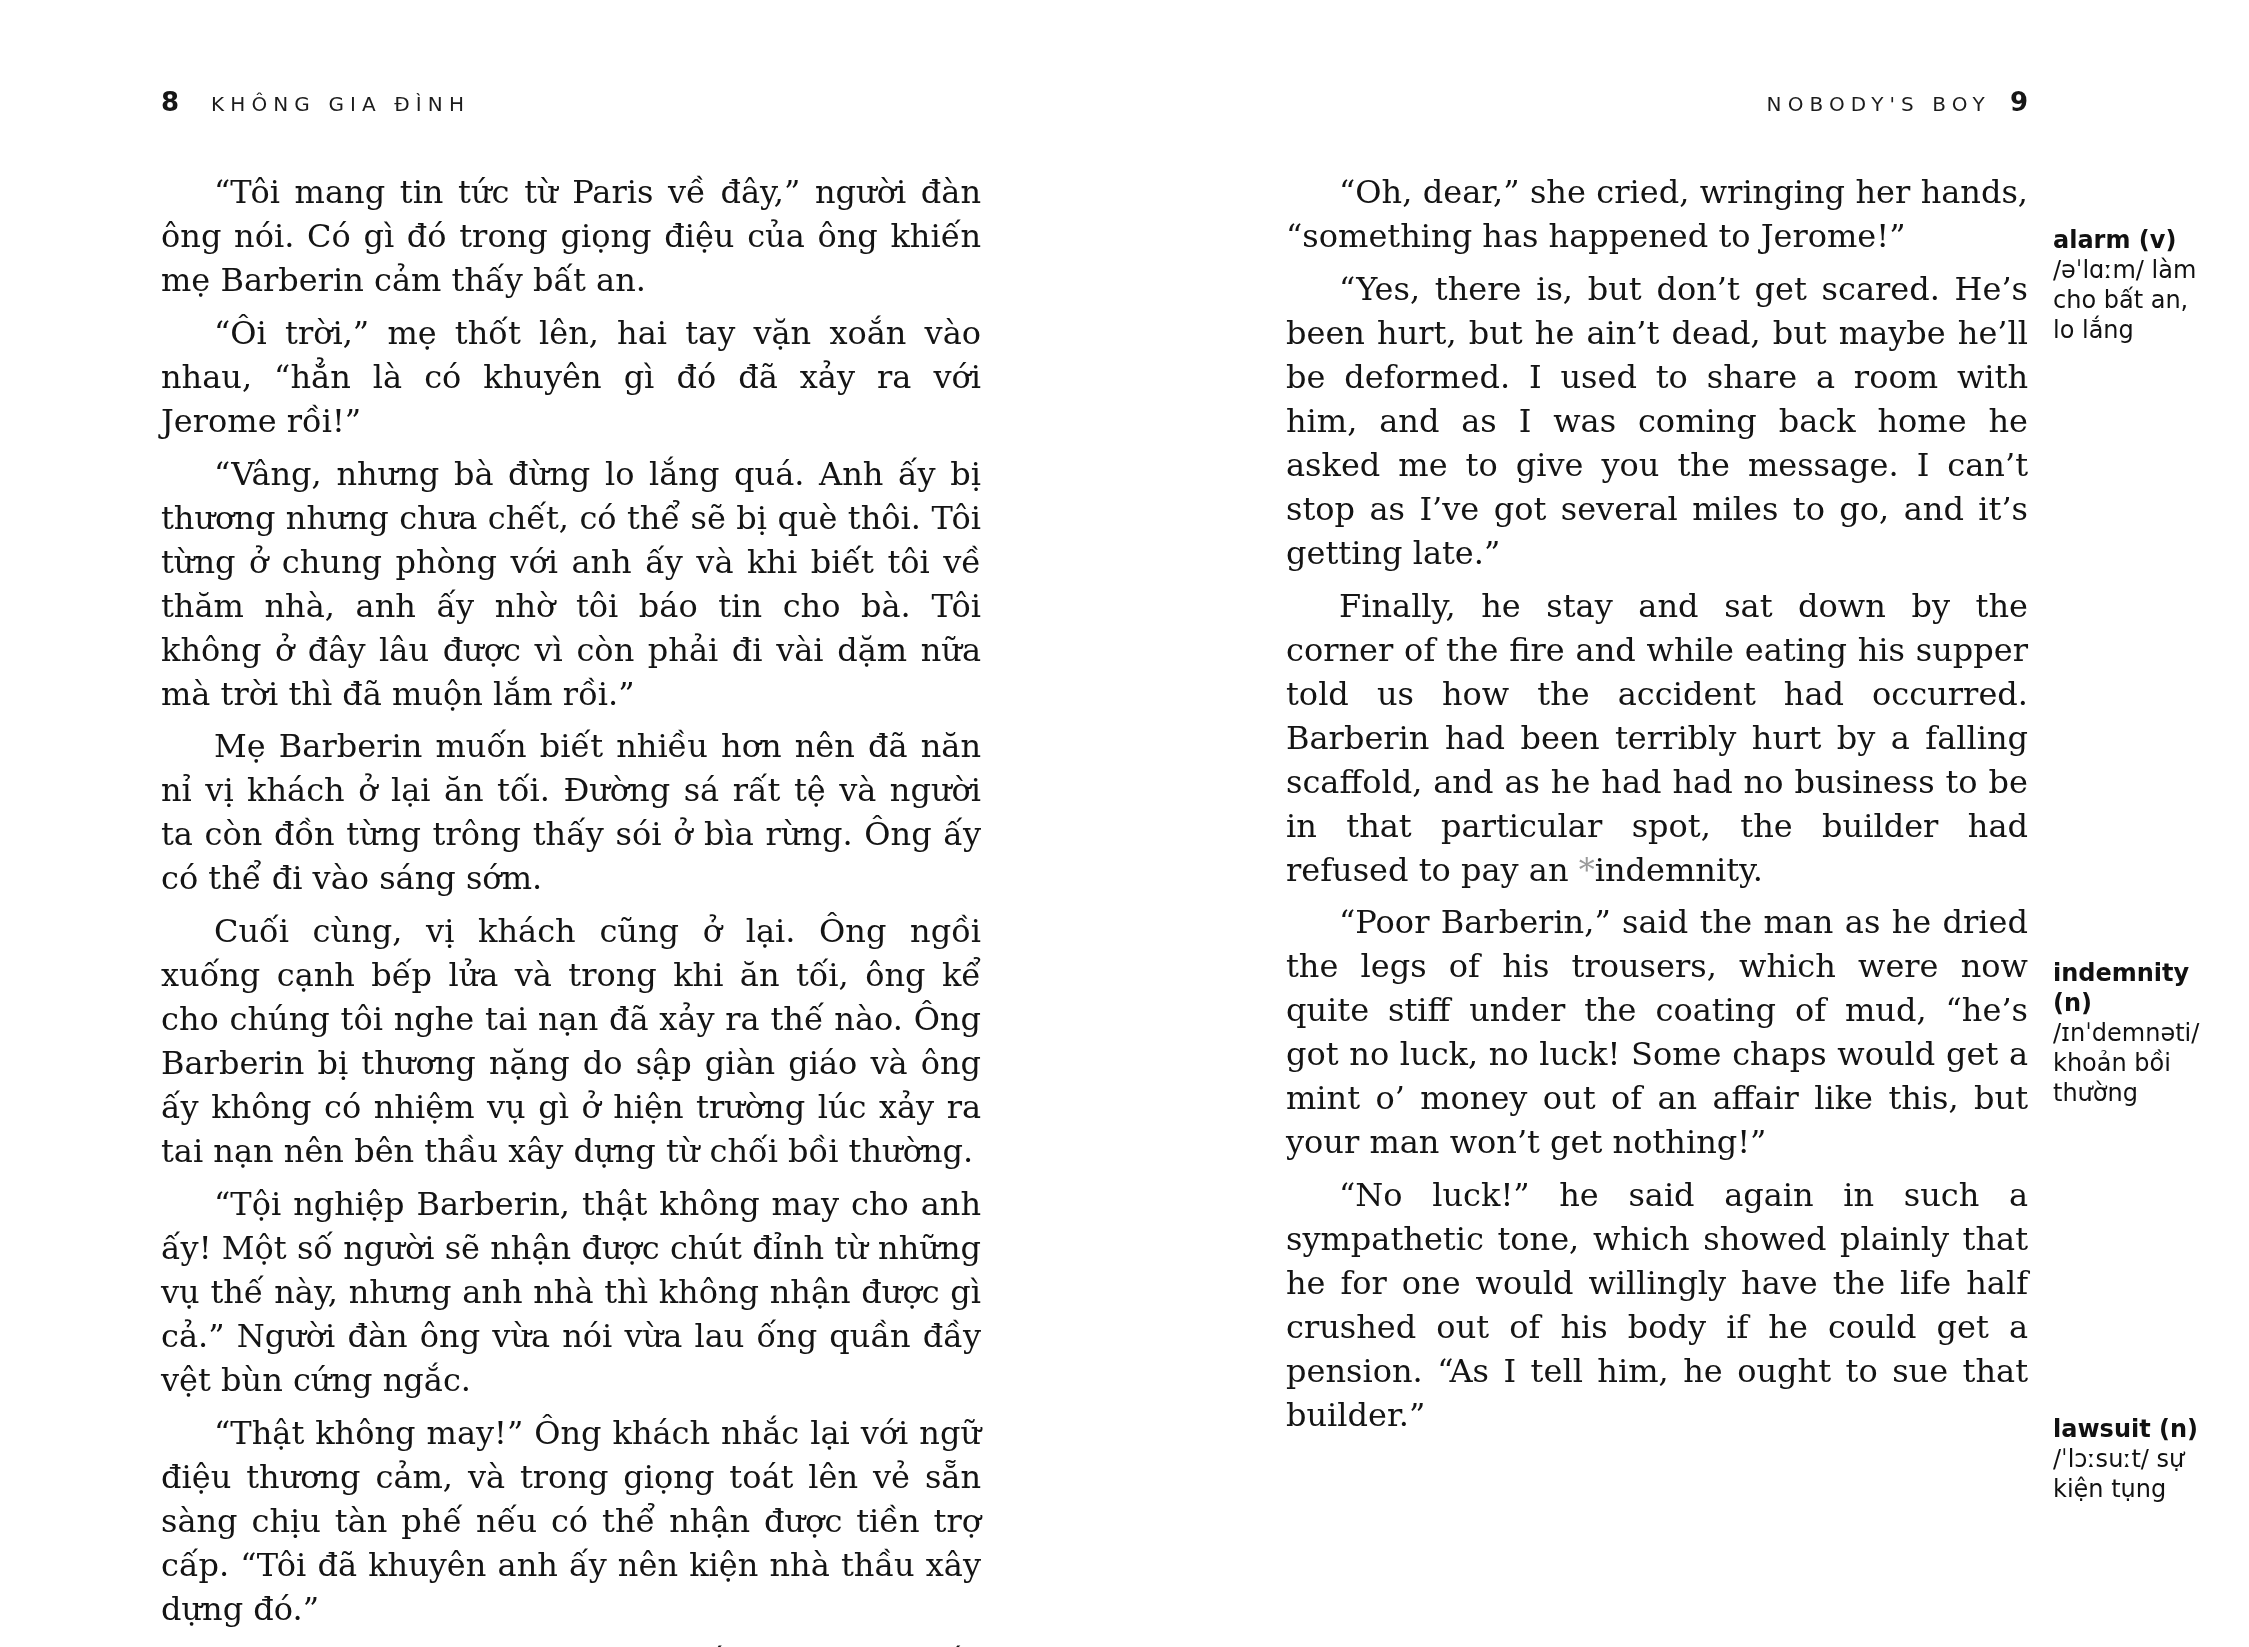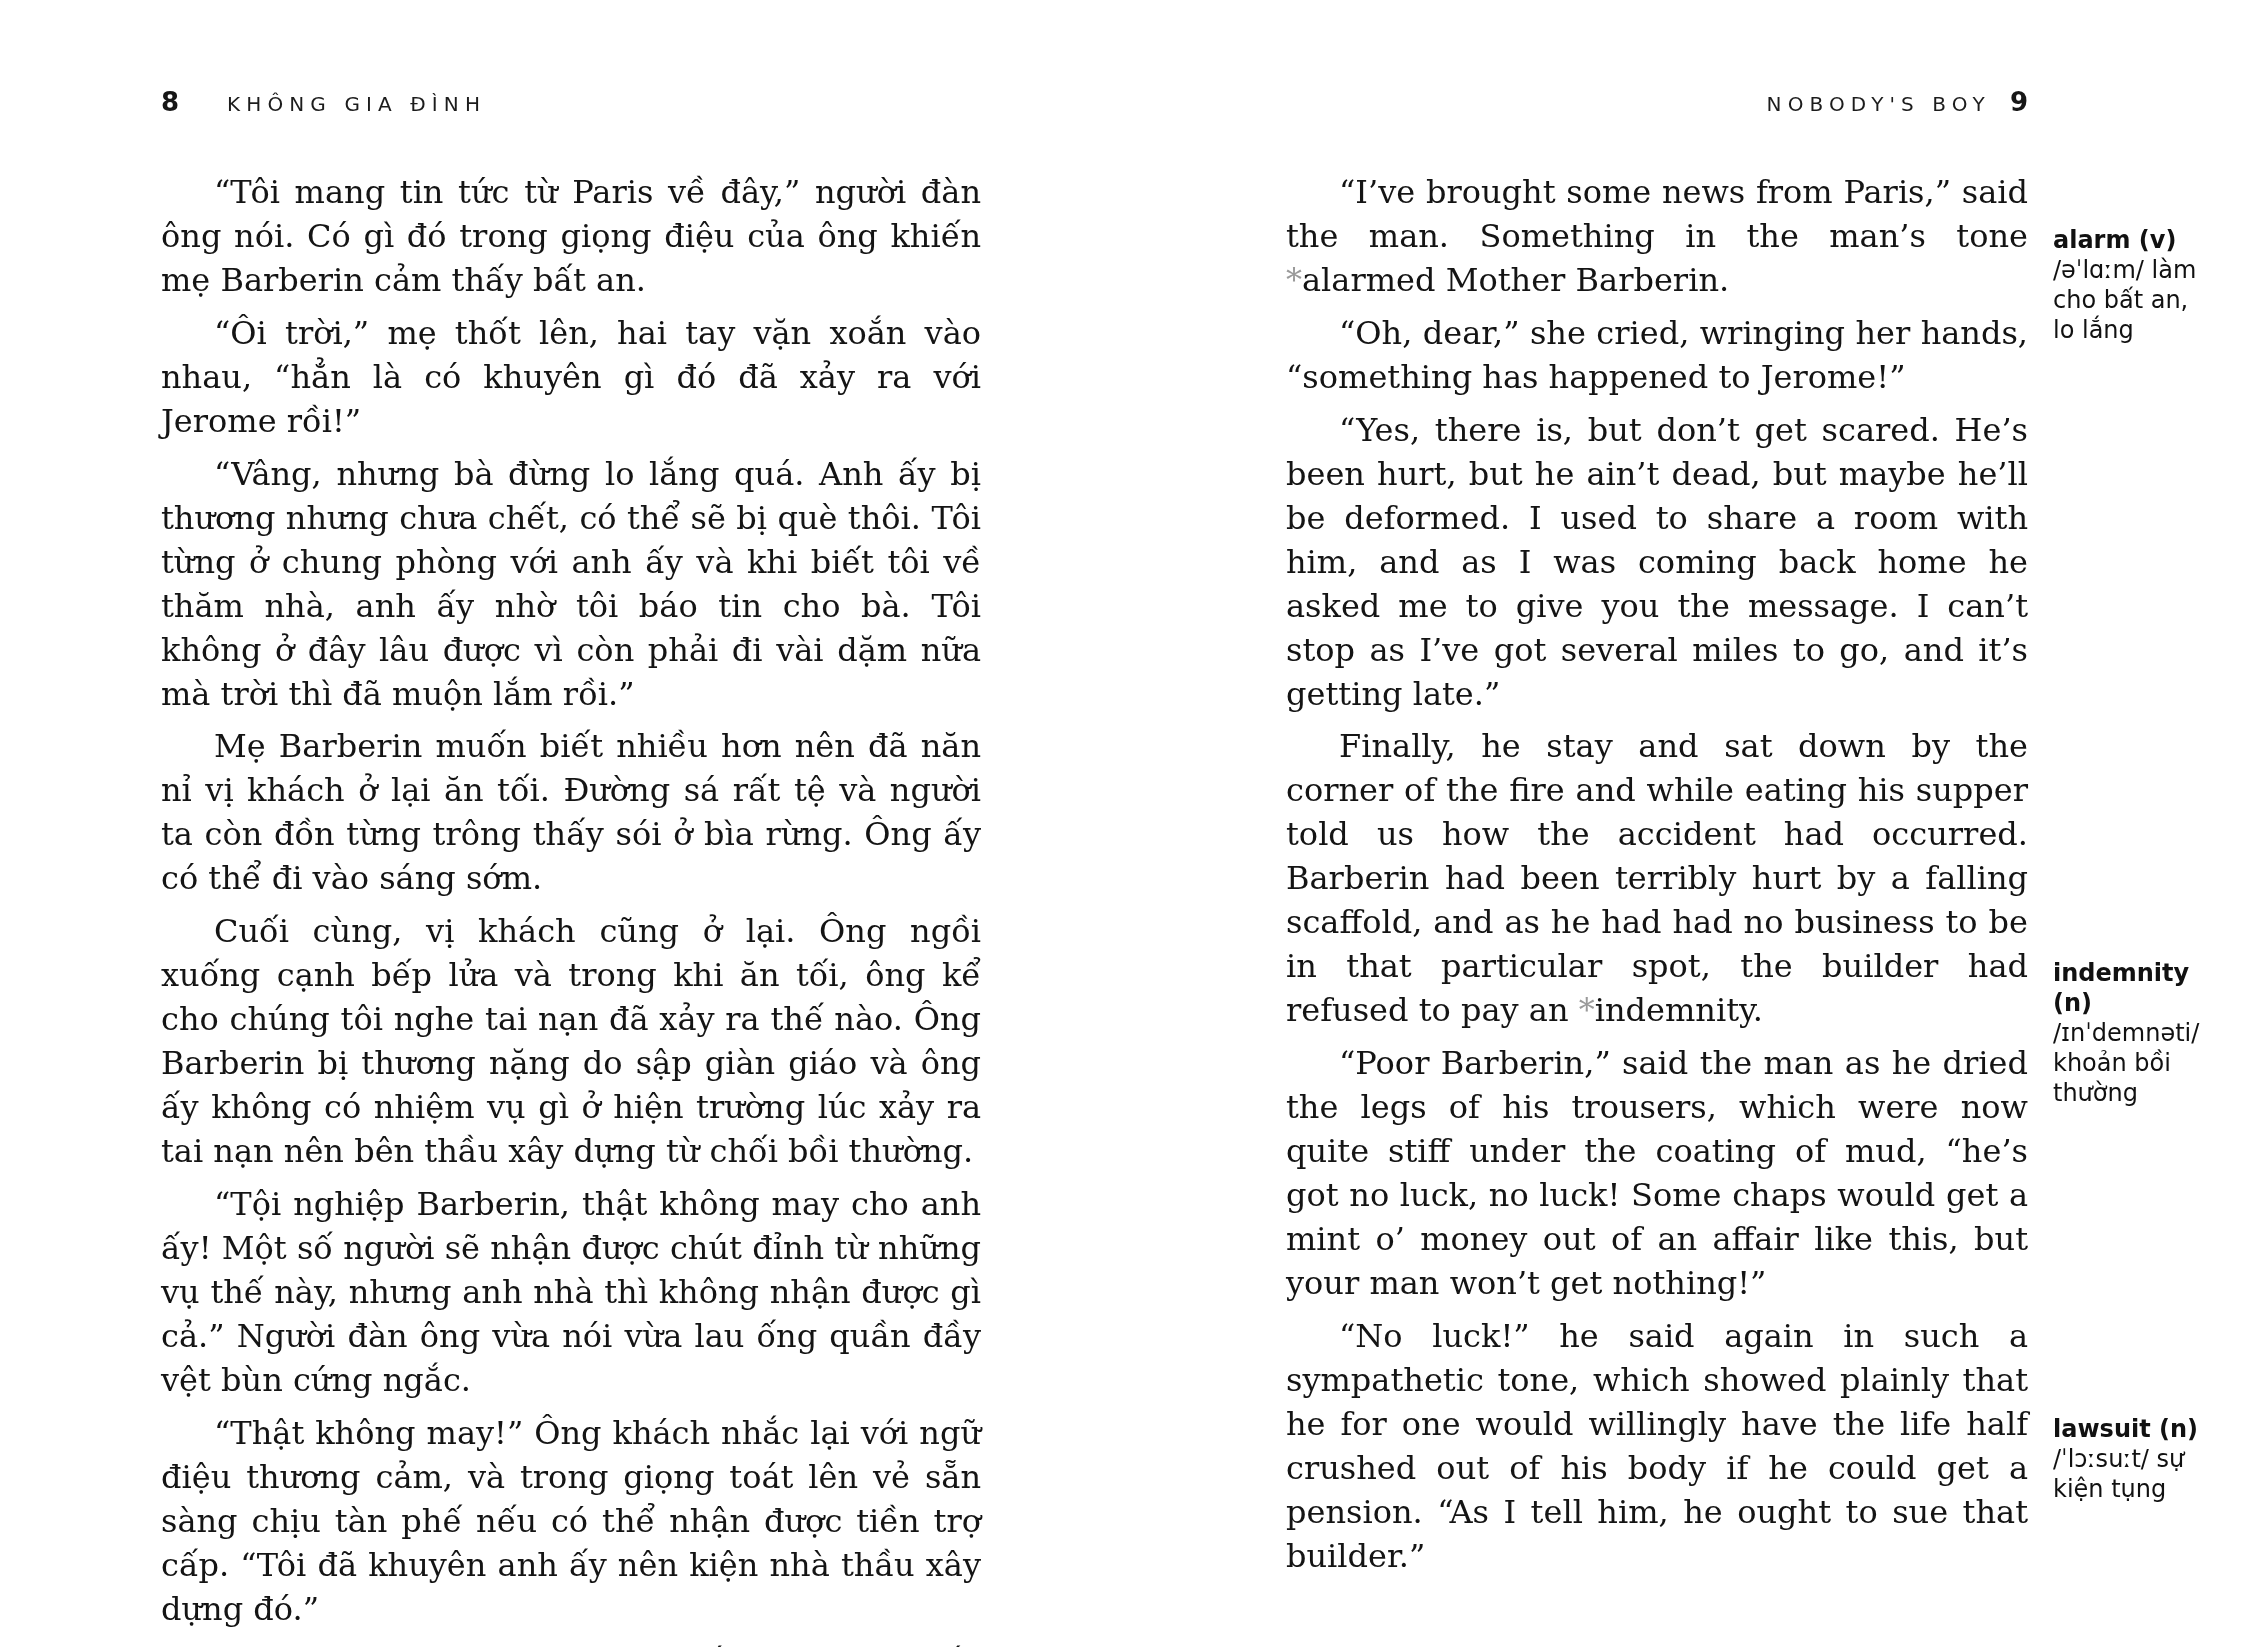--- a/index.html
+++ b/index.html
@@ -20,21 +20,21 @@
     font-family:"DejaVu Sans","Liberation Sans",sans-serif;
     color:#161616;white-space:nowrap;
   }
   .page-header.left{left:161px;}
   .page-header.right{right:222px;justify-content:flex-end;}
   .pagenum{font-size:26px;font-weight:700;letter-spacing:0;}
   .running-title{
     font-size:20px;font-weight:400;letter-spacing:6.1px;
     margin-right:-6.1px;color:#1c1c1c;
   }
-  .page-header.left .running-title{margin-left:48px;}
+  .page-header.left .running-title{margin-left:32px;}
   .page-header.right .running-title{margin-right:19px;}
 
   
   .column{
     position:absolute;top:170px;
     font-size:32px;line-height:44px;
     text-align:justify;
   }
   .column.left-column{left:161px;width:820px;}
   .column.right-column{left:1286px;width:742px;}
@@ -73,21 +73,20 @@
     <p>“Ôi trời,” mẹ thốt lên, hai tay vặn xoắn vào nhau, “hẳn là có khuyên gì đó đã xảy ra với Jerome rồi!”</p>
     <p>“Vâng, nhưng bà đừng lo lắng quá. Anh ấy bị thương nhưng chưa chết, có thể sẽ bị què thôi. Tôi từng ở chung phòng với anh ấy và khi biết tôi về thăm nhà, anh ấy nhờ tôi báo tin cho bà. Tôi không ở đây lâu được vì còn phải đi vài dặm nữa mà trời thì đã muộn lắm rồi.”</p>
     <p>Mẹ Barberin muốn biết nhiều hơn nên đã năn nỉ vị khách ở lại ăn tối. Đường sá rất tệ và người ta còn đồn từng trông thấy sói ở bìa rừng. Ông ấy có thể đi vào sáng sớm.</p>
     <p>Cuối cùng, vị khách cũng ở lại. Ông ngồi xuống cạnh bếp lửa và trong khi ăn tối, ông kể cho chúng tôi nghe tai nạn đã xảy ra thế nào. Ông Barberin bị thương nặng do sập giàn giáo và ông ấy không có nhiệm vụ gì ở hiện trường lúc xảy ra tai nạn nên bên thầu xây dựng từ chối bồi thường.</p>
     <p>“Tội nghiệp Barberin, thật không may cho anh ấy! Một số người sẽ nhận được chút đỉnh từ những vụ thế này, nhưng anh nhà thì không nhận được gì cả.” Người đàn ông vừa nói vừa lau ống quần đầy vệt bùn cứng ngắc.</p>
     <p>“Thật không may!” Ông khách nhắc lại với ngữ điệu thương cảm, và trong giọng toát lên vẻ sẵn sàng chịu tàn phế nếu có thể nhận được tiền trợ cấp. “Tôi đã khuyên anh ấy nên kiện nhà thầu xây dựng đó.”</p>
     <p>“Kiện tụng,” mẹ Barberin thốt lên, “sẽ ngốn mất cả đống tiền.”</p>
   </main>
 
   <main class="column right-column">
-    <p>“I’ve brought some news from Paris,” said the man. Something in the man’s tone <span class="ast">*</span>alarmed Mother Barberin.</p>
     <p>“Oh, dear,” she cried, wringing her hands, “something has happened to Jerome!”</p>
     <p>“Yes, there is, but don’t get scared. He’s been hurt, but he ain’t dead, but maybe he’ll be deformed. I used to share a room with him, and as I was coming back home he asked me to give you the message. I can’t stop as I’ve got several miles to go, and it’s getting late.”</p>
     <p>Finally, he stay and sat down by the corner of the fire and while eating his supper told us how the accident had occurred. Barberin had been terribly hurt by a falling scaffold, and as he had had no business to be in that particular spot, the builder had refused to pay an <span class="ast">*</span>indemnity.</p>
     <p>“Poor Barberin,” said the man as he dried the legs of his trousers, which were now quite stiff under the coating of mud, “he’s got no luck, no luck! Some chaps would get a mint o’ money out of an affair like this, but your man won’t get nothing!”</p>
     <p>“No luck!” he said again in such a sympathetic tone, which showed plainly that he for one would willingly have the life half crushed out of his body if he could get a pension. “As I tell him, he ought to sue that builder.”</p>
 
   </main>
 
   <aside class="margin-note" style="top:225px">
     <div class="term">alarm (v)</div>

